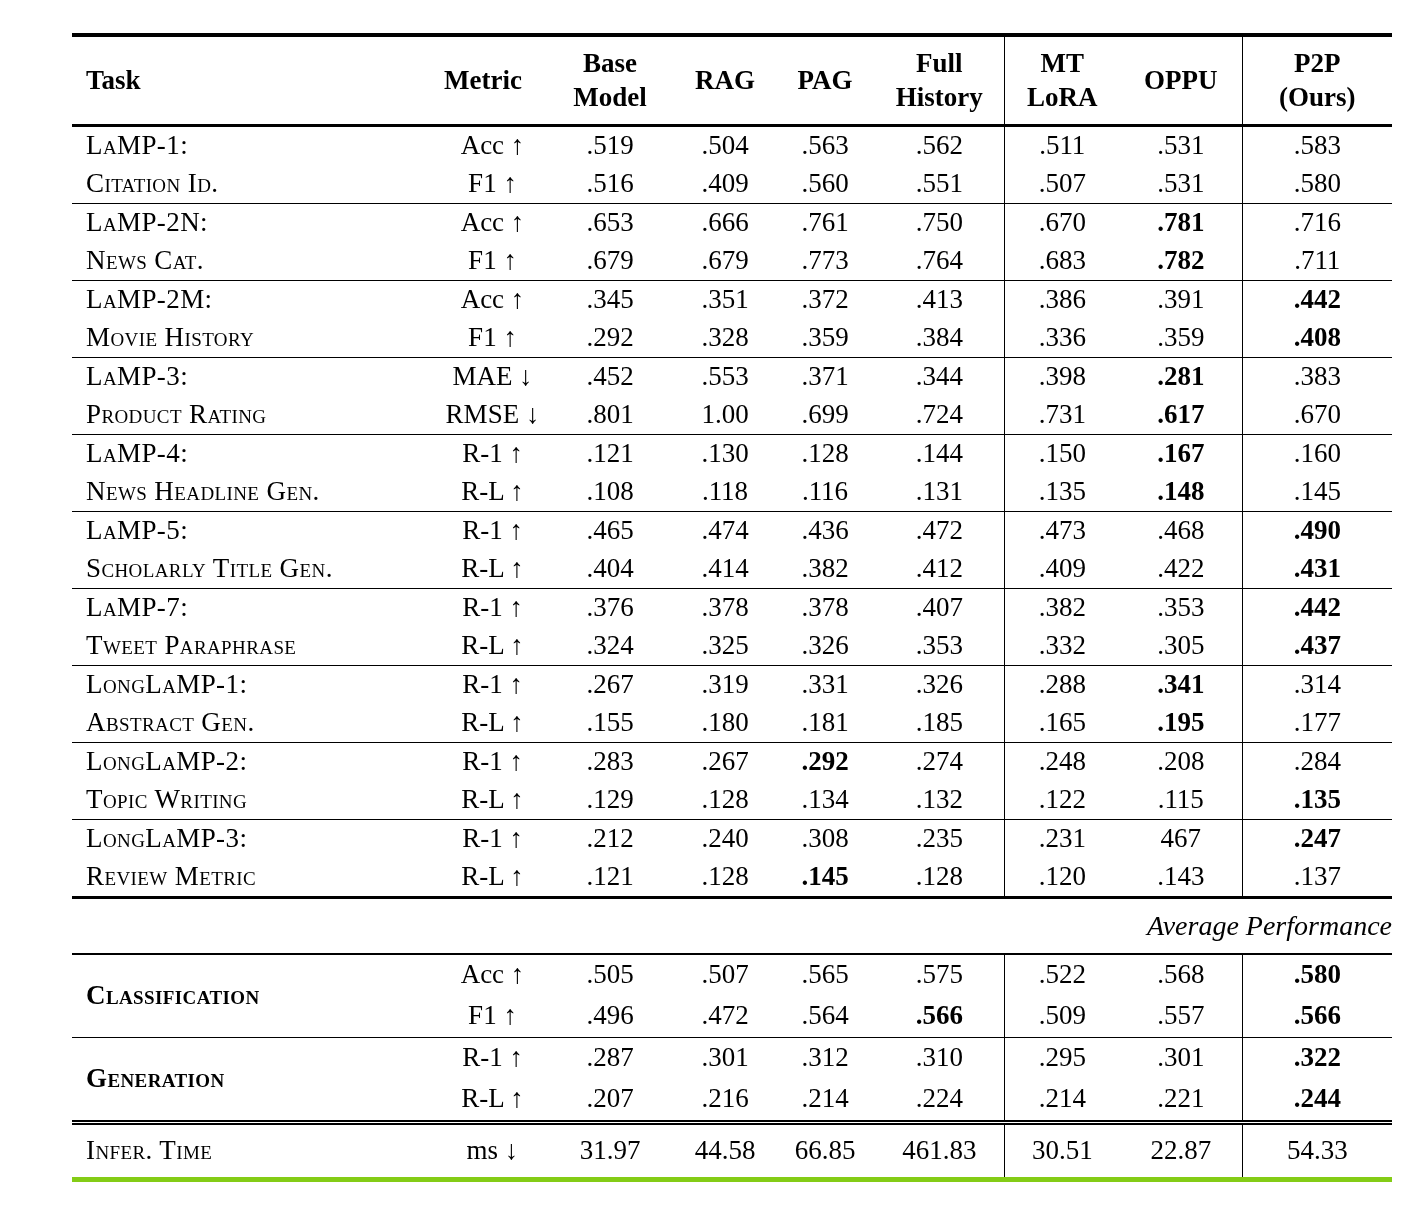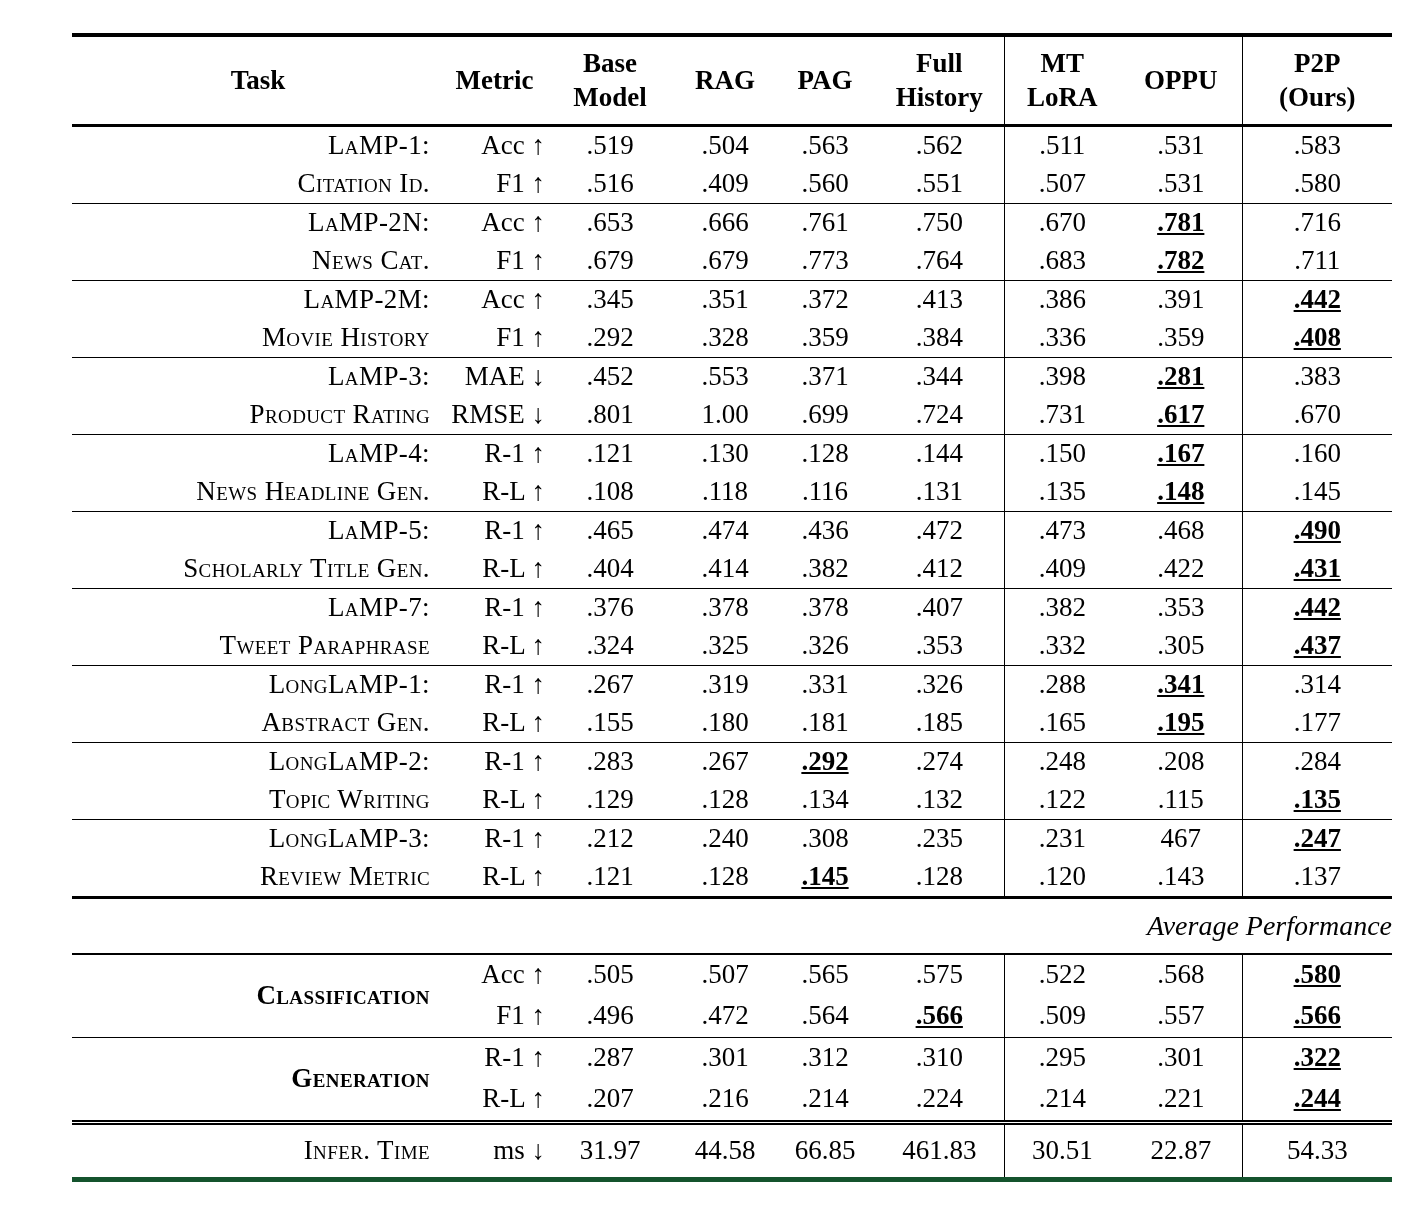--- a/index.html
+++ b/index.html
@@ -14,44 +14,44 @@
   }
   th,td{font-size:27px;line-height:1.25;overflow:hidden;white-space:nowrap;}
   
   thead th{
     font-weight:bold;text-align:center;vertical-align:middle;
     padding:10px 0 9px 0;
     border-top:4px solid #000;border-bottom:3px solid #000;
   }
   thead th span{display:block;}
   thead th span:empty{display:none;}
-  thead th.left{text-align:center;}
+  thead th.left{text-align:left;}
   thead th.left span{padding-left:14px;}
   
   tbody td{height:38px;text-align:center;vertical-align:middle;padding:0;}
-  td.task{text-align:right;padding-left:14px;font-variant:small-caps;letter-spacing:0.4px;}
-  td.metric{text-align:right;padding-left:10px;}
-  td.b{font-weight:bold;text-decoration:underline;}
+  td.task{text-align:left;padding-left:14px;font-variant:small-caps;letter-spacing:0.4px;}
+  td.metric{text-align:center;padding-left:10px;}
+  td.b{font-weight:bold;}
   td.u span.uw{
     text-decoration-thickness:1.8px;
     text-underline-offset:5px;
   }
   tr.group-top td{border-top:1.5px solid #000;}
   .sep-r{border-right:1.5px solid #000;}
   
   tr.ap-row td{
     border-top:3px solid #000;border-bottom:2.5px solid #000;
     height:54px;font-style:italic;text-align:right;font-size:28px;
   }
   tr.sum-row td{height:41px;}
   td.sum-task{vertical-align:middle;font-weight:bold;}
   
   tr.infer-row td{
     border-top:5px double #000;
-    border-bottom:5px solid #14532d;
+    border-bottom:5px solid #84cc16;
     height:52px;
   }
 </style>
 </head>
 <body>
 
 <table>
   <colgroup>
     <col style="width:358px">
       <col style="width:115px">

